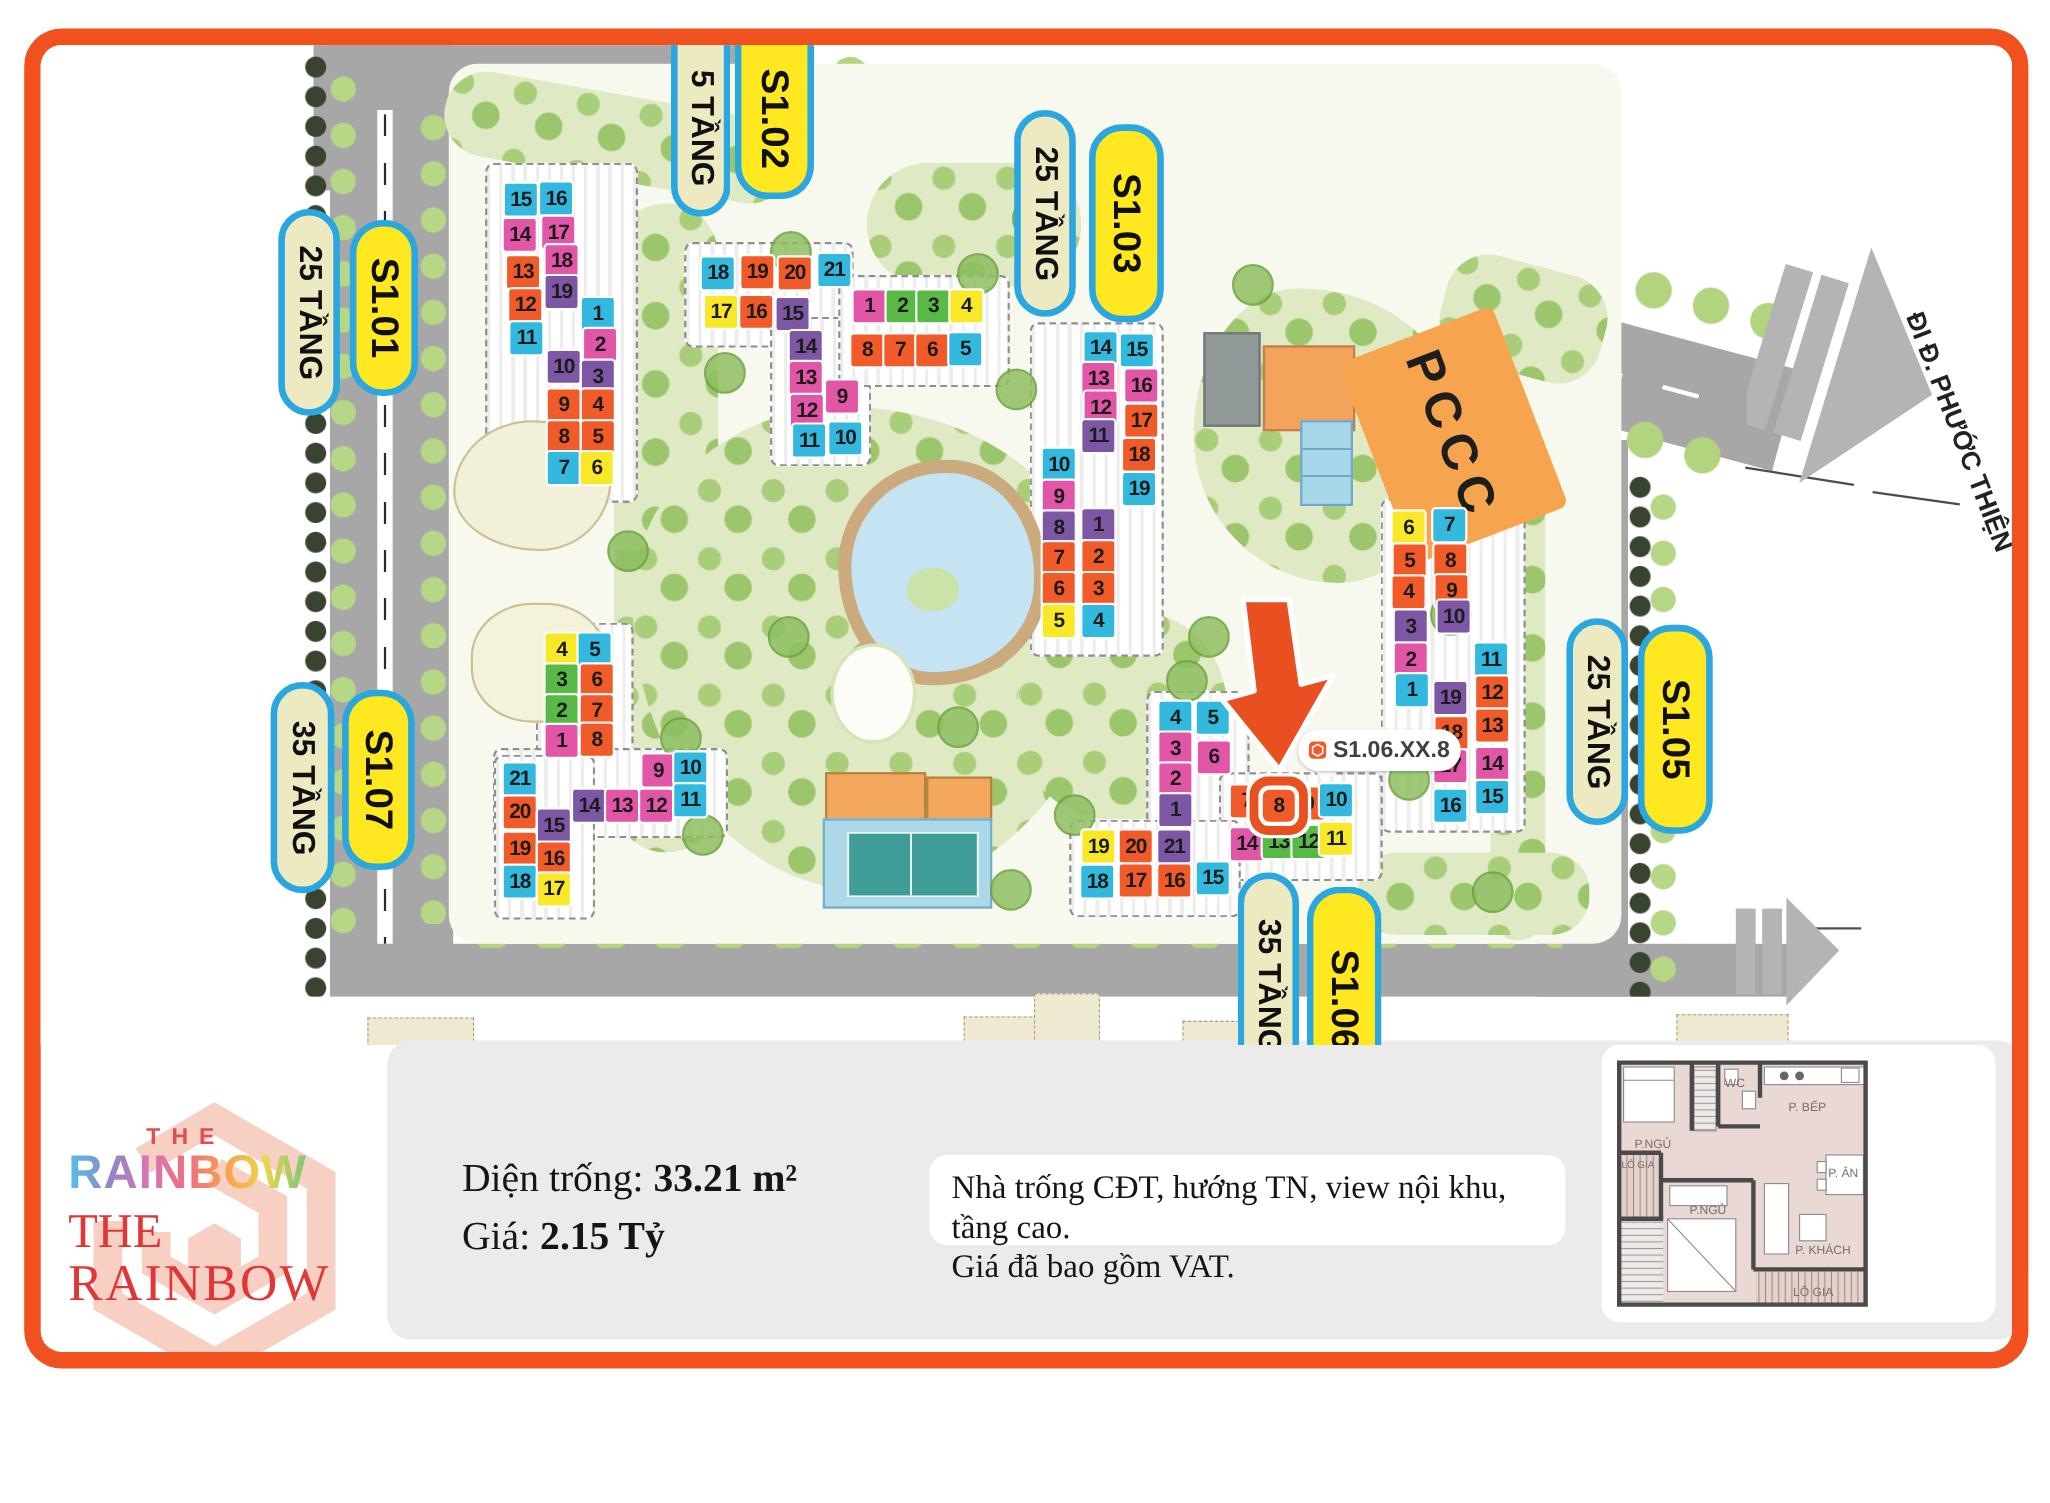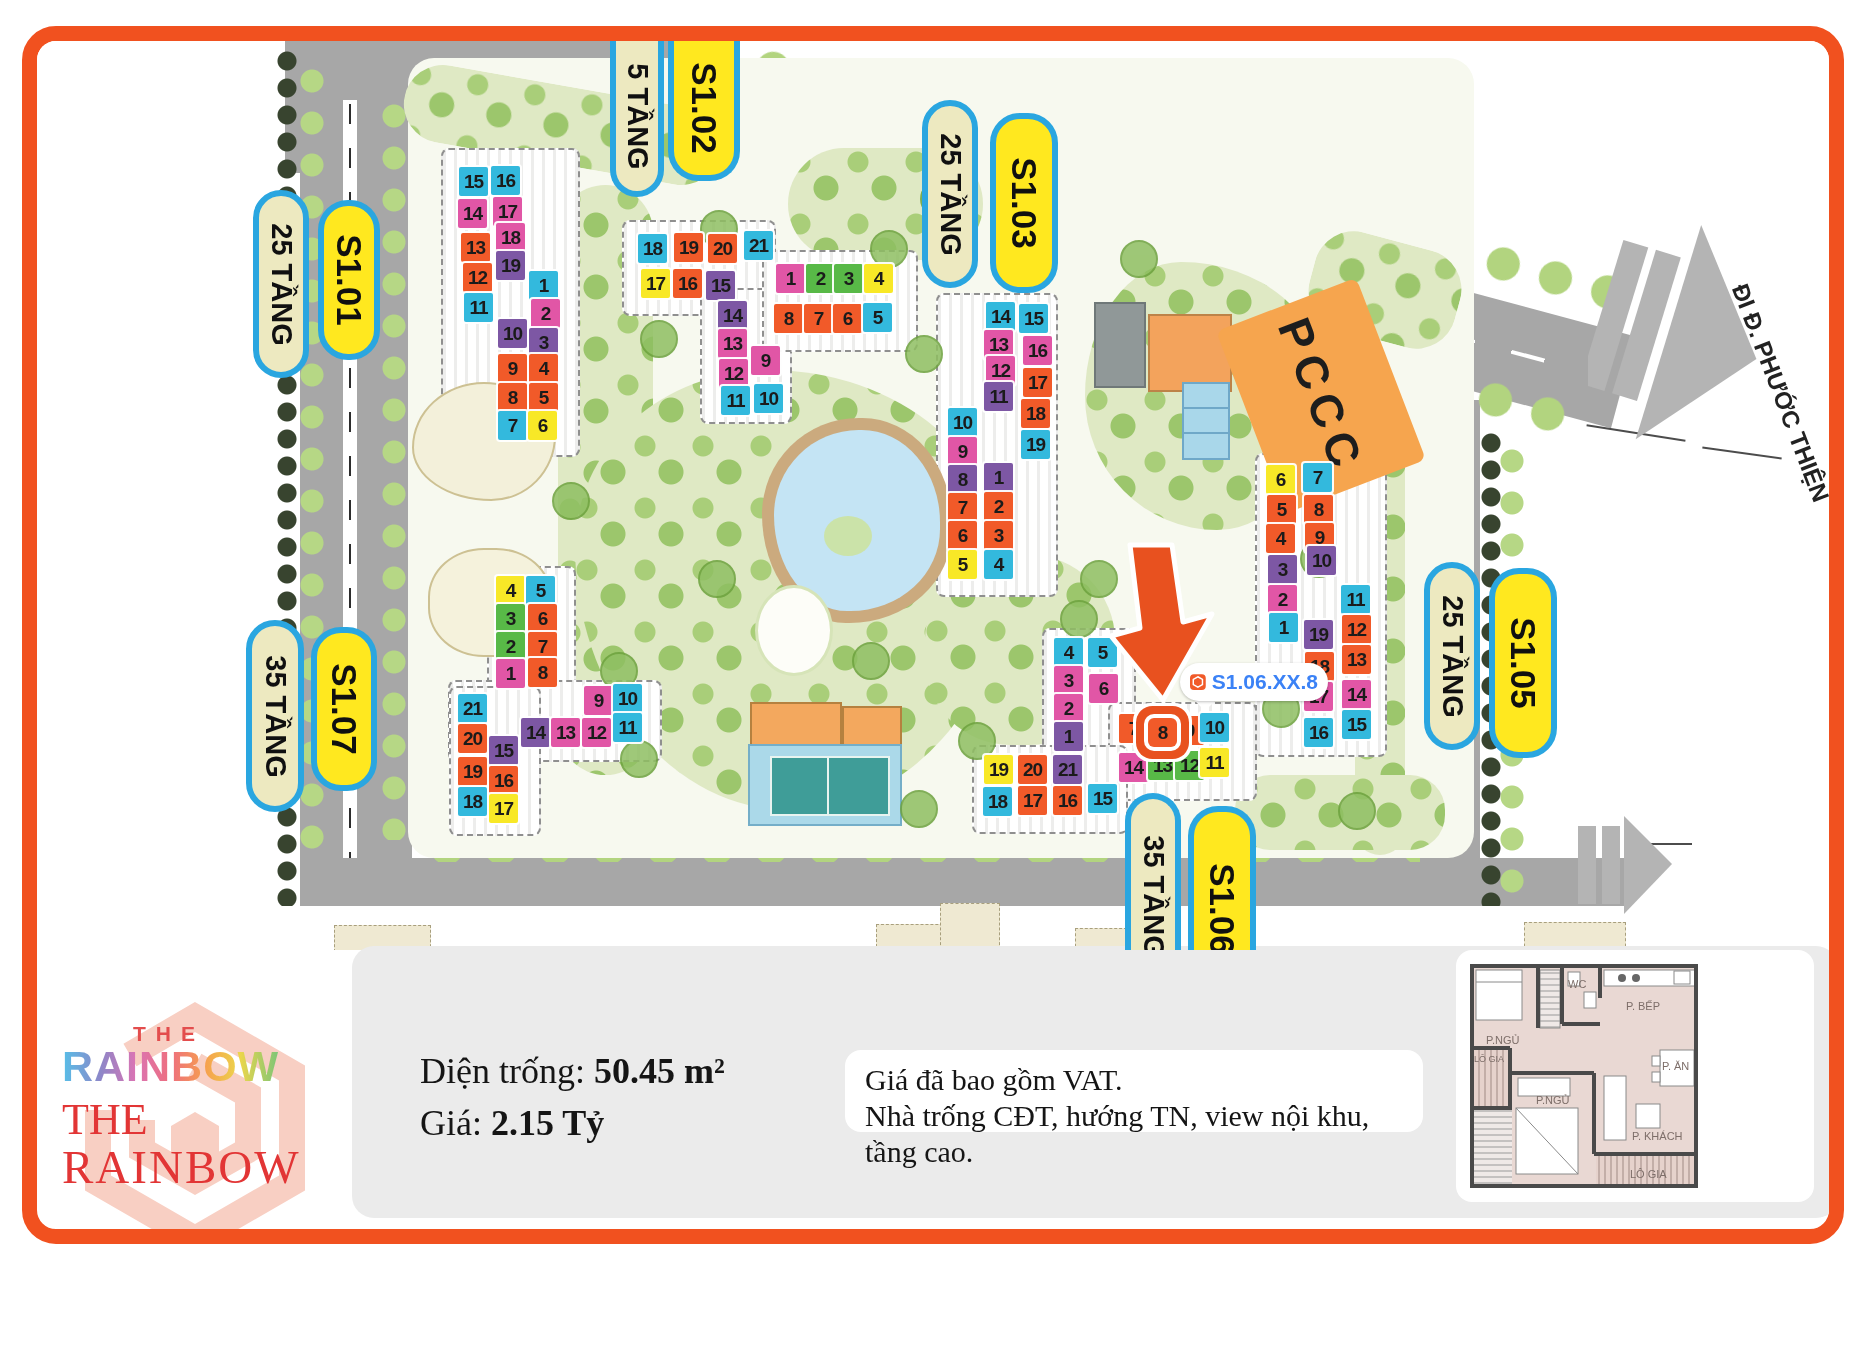--- a/index.html
+++ b/index.html
@@ -48,21 +48,21 @@
 
   
   .tile{position:absolute;width:29px;height:29px;display:flex;align-items:center;justify-content:center;font-weight:bold;font-size:19px;letter-spacing:-1px;color:#1b1b1b;box-shadow:0 0 0 2px rgba(255,255,255,.95);border-radius:2px;z-index:20;}
   .c-b{background:#33B9DD;} .c-m{background:#E156A6;} .c-o{background:#F15A29;} .c-p{background:#7D57A4;} .c-y{background:#F8E827;} .c-g{background:#58B947;}
   .tile.hl{box-shadow:0 0 0 4px #fff,0 0 0 12px #E8511F,0 0 0 15px #ffffff;border-radius:6px;z-index:26;}
 
   .stub{position:absolute;background:#efe9d2;border:1px dashed #a89f7d;}
 
   
   .marker-badge{position:absolute;left:1180px;top:663px;width:148px;height:38px;background:#fff;border-radius:20px;display:flex;align-items:center;gap:6px;padding:0 10px;box-sizing:border-box;z-index:32;box-shadow:0 1px 3px rgba(0,0,0,.25);}
-  .marker-badge .txt{font-weight:bold;font-size:21px;color:#3b82f6;}
+  .marker-badge .txt{font-weight:bold;font-size:21px;color:#404040;}
   .badge-tail{position:absolute;left:1198px;top:694px;width:14px;height:14px;background:#fff;transform:rotate(45deg);z-index:31;}
 
   .pccc{position:absolute;left:1246px;top:298px;width:150px;height:195px;background:#F6A54E;border-radius:8px;transform:rotate(-21deg);display:flex;align-items:center;justify-content:center;z-index:10;}
   .pccc span{transform:rotate(90deg);font-weight:bold;font-size:46px;color:#1d1d1d;letter-spacing:8px;}
 
   .direction{position:absolute;left:1752px;top:280px;transform:rotate(69deg);transform-origin:0 0;font-weight:bold;font-size:24px;color:#222;white-space:nowrap;z-index:12;}
 
   
   .panel{position:absolute;left:352px;top:946px;width:1486px;height:272px;background:#ebebeb;border-radius:22px;}
   .title{position:absolute;left:420px;top:972px;font-family:"Liberation Serif",serif;font-weight:bold;font-size:52px;color:#F1511F;}
@@ -381,26 +381,26 @@
       </g>
       <path d="M125 122 l24 14 v28 l-24 14 l-24 -14 v-28 z" fill="#f8cfc3"></path>
     </svg>
     <div class="brand-the-top">THE</div>
     <div class="brand-rainbow-top">RAINBOW</div>
     <div class="brand-the-bot">THE</div>
     <div class="brand-rainbow-bot">RAINBOW</div>
 
     <div class="panel"></div>
     <div class="fields">
-      <div class="row"><span>Diện trống: </span><span class="val">50.45 m²</span></div>
+      <div class="row"><span>Diện trống: </span><span class="val">33.21 m²</span></div>
       <div class="row"><span>Giá: </span><span class="val">2.15 Tỷ</span></div>
     </div>
     <div class="note">
+      <div>Nhà trống CĐT, hướng TN, view nội khu, tầng cao.</div>
       <div>Giá đã bao gồm VAT.</div>
-      <div>Nhà trống CĐT, hướng TN, view nội khu, tầng cao.</div>
     </div>
 
     <div class="planbox">
       <svg width="292" height="236" viewBox="0 0 292 236" style="position:absolute;left:8px;top:8px;">
         <defs>
           <pattern id="hatchV" width="6" height="6" patternUnits="userSpaceOnUse">
               <rect width="6" height="6" fill="#e6d2cc"></rect>
               <line x1="3" y1="0" x2="3" y2="6" stroke="#a08a84" stroke-width="1"></line>
             </pattern>
           <pattern id="hatchH" width="6" height="6" patternUnits="userSpaceOnUse">

